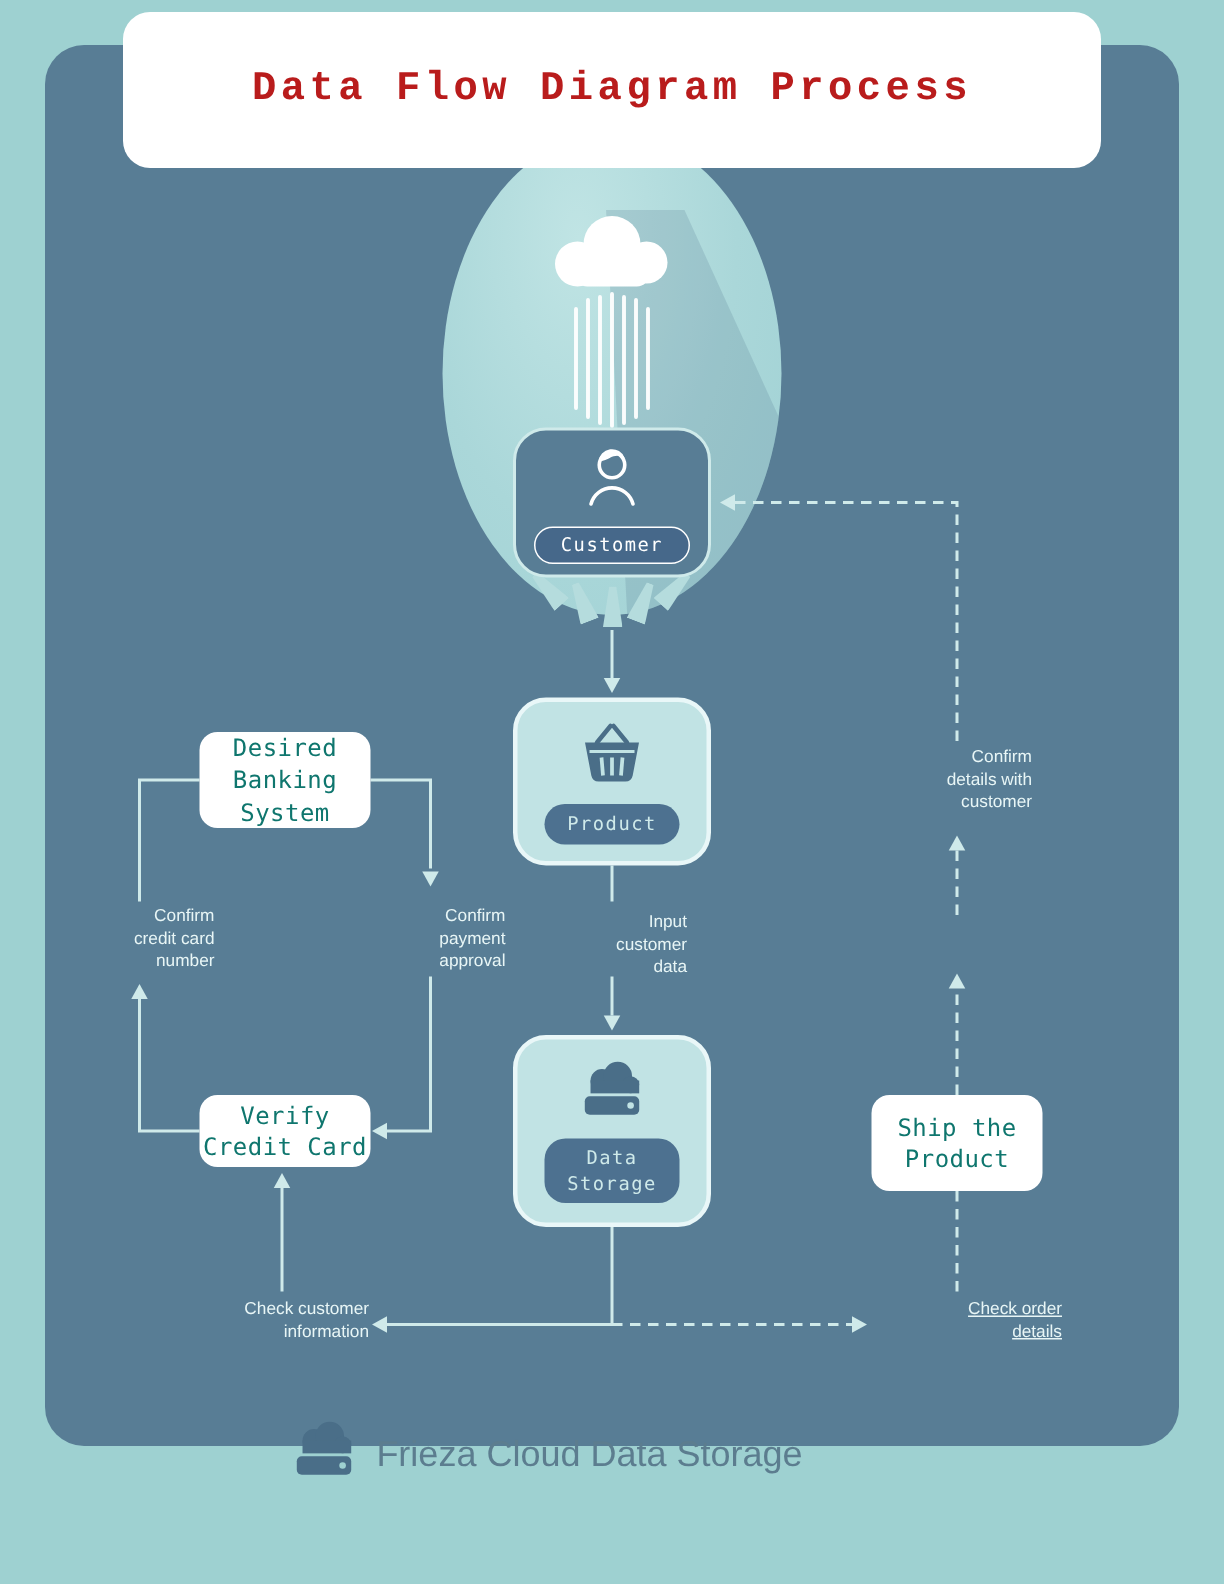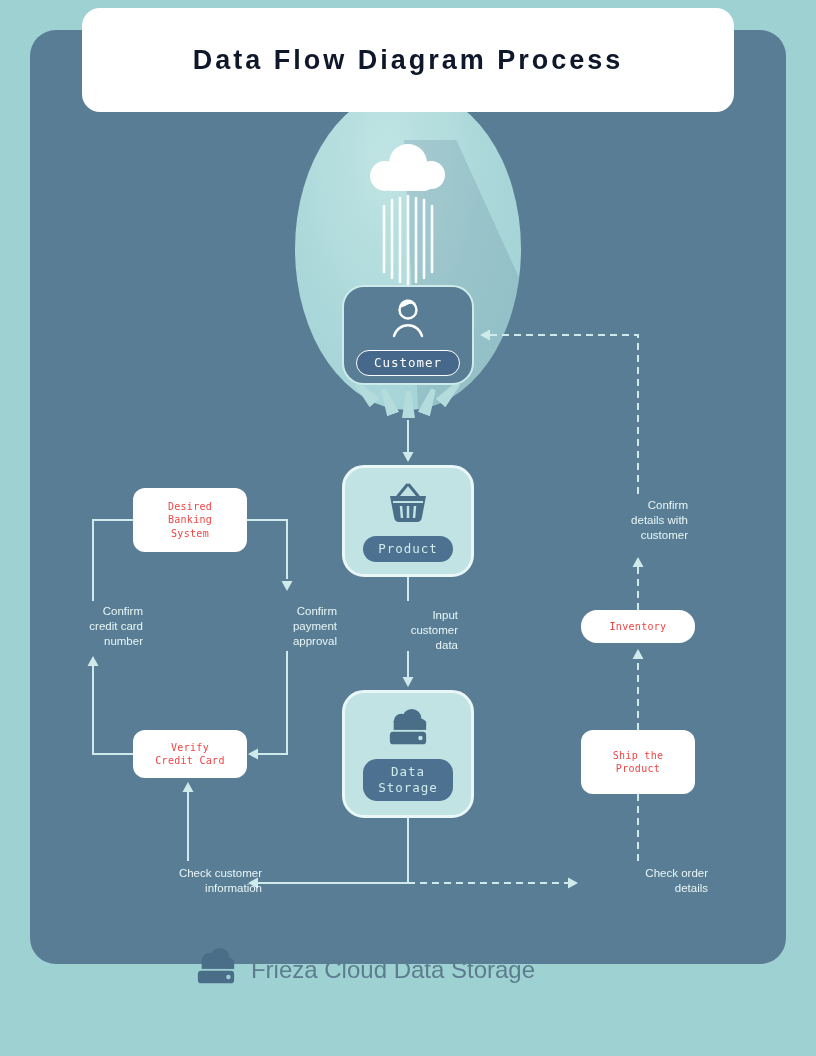--- a/index.html
+++ b/index.html
@@ -6,22 +6,22 @@
   html,body { width:816px; height:1056px; }
   body { font-family:"Liberation Sans", sans-serif; }
   .page { position:relative; width:816px; height:1056px; background:#9ed1d1; overflow:hidden; }
 
   .panel { position:absolute; left:30px; top:30px; width:756px; height:934px;
            background:#587d95; border-radius:26px; z-index:1; }
 
   .title-card { position:absolute; left:82px; top:8px; width:652px; height:104px;
                 background:#ffffff; border-radius:18px; z-index:6;
                 display:flex; align-items:center; justify-content:center; }
-  .title-card h1 { font-family:Liberation Sans, sans-serif; font-weight:bold;
-                   font-size:27px; letter-spacing:3px; color:#0f172a; }
+  .title-card h1 { font-family:Liberation Mono, monospace; font-weight:bold;
+                   font-size:27px; letter-spacing:3px; color:#b91c1c; }
 
   .oval { position:absolute; left:295px; top:88px; width:226px; height:322px;
           border-radius:50%; z-index:2; overflow:hidden;
           background:radial-gradient(ellipse at 40% 22%, #c0e4e4 0%, #aad7d9 55%, #a0d1d4 100%); }
   .beam { position:absolute; left:38%; top:16%; width:64%; height:86%;
           background:rgba(80,114,140,0.20);
           clip-path:polygon(16% 0, 52% 0, 100% 55%, 100% 100%, 26% 100%); }
   .cloud-wrap { position:absolute; left:60px; top:48px; }
 
   .ray { position:absolute; width:13px; height:27px; background:#b5dcdd; z-index:2;
@@ -43,34 +43,34 @@
   .node-storage  { left:342px; top:690px; width:132px; height:128px;
                    background:#c1e3e4; border:3px solid #e9f7f8; border-radius:22px; }
 
   .pill { font-family:"DejaVu Sans Mono", monospace; font-size:12.5px; letter-spacing:1px;
           background:#4d7190; color:#cfeaea; border-radius:14px; padding:5px 15px;
           text-align:center; line-height:1.3; white-space:pre-line; }
   .pill-customer { background:#46688a; color:#ffffff; border:1.5px solid #ffffff; padding:3.5px 17px; }
 
   .wbox { position:absolute; z-index:4; background:#ffffff; border-radius:12px;
           display:flex; align-items:center; justify-content:center; text-align:center;
-          font-family:"DejaVu Sans Mono", monospace; font-size:10px; color:#ef4444;
+          font-family:"DejaVu Sans Mono", monospace; font-size:16px; color:#0f766e;
           letter-spacing:0.3px; line-height:1.32; white-space:pre-line; }
   .wbox-banking   { left:133px; top:488px; width:114px; height:64px; }
   .wbox-verify    { left:133px; top:730px; width:114px; height:48px; }
   .wbox-inventory { left:581px; top:610px; width:114px; height:33px; border-radius:16px; }
   .wbox-ship      { left:581px; top:730px; width:114px; height:64px; }
 
   .elabel { position:absolute; z-index:4; color:#e8f6f6; font-size:11.5px;
             line-height:1.3; text-align:right; white-space:pre-line; }
   .el-credit   { left:43px;  top:604px; width:100px; }
   .el-payment  { left:237px; top:604px; width:100px; }
   .el-input    { left:358px; top:608px; width:100px; }
-  .el-checkcus { left:122px; top:866px; width:140px; }
-  .el-checkord { left:568px; top:866px; width:140px; }
+  .el-checkcus { left:106px; top:866px; width:140px; }
+  .el-checkord { left:568px; top:866px; width:140px;text-decoration:underline; }
   .el-details  { left:588px; top:498px; width:100px; }
 
   .footer { position:absolute; left:0; top:942px; width:728px; height:56px; z-index:1;
             display:flex; align-items:center; justify-content:center; gap:12px;
             color:#5c7d8f; font-size:24px; }
 </style>
 </head>
 <body>
 
 <div class="page">
@@ -185,21 +185,20 @@
     </span>
     <span class="pill">Data
 Storage</span>
   </div>
 
   <div class="wbox wbox-banking">Desired
 Banking
 System</div>
   <div class="wbox wbox-verify">Verify
 Credit Card</div>
-  <div class="wbox wbox-inventory">Inventory</div>
   <div class="wbox wbox-ship">Ship the
 Product</div>
 
   <div class="elabel el-credit">Confirm
 credit card
 number</div>
   <div class="elabel el-payment">Confirm
 payment
 approval</div>
   <div class="elabel el-input">Input

